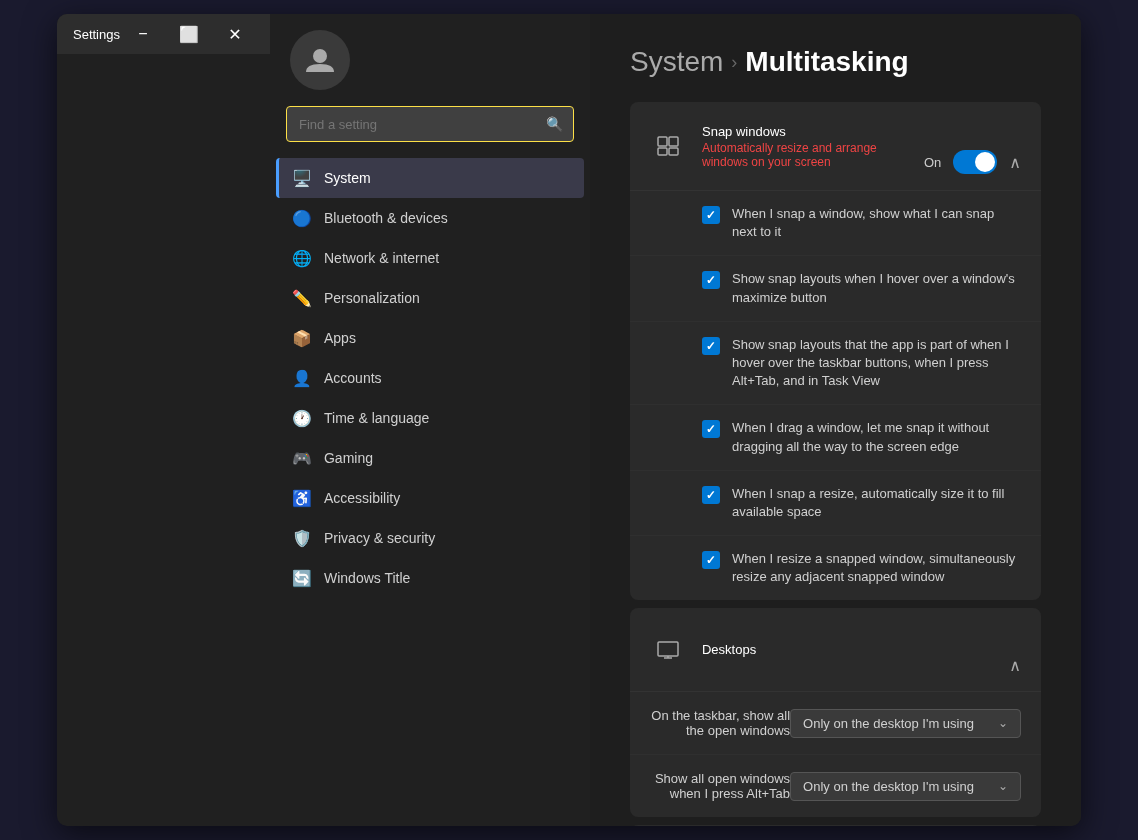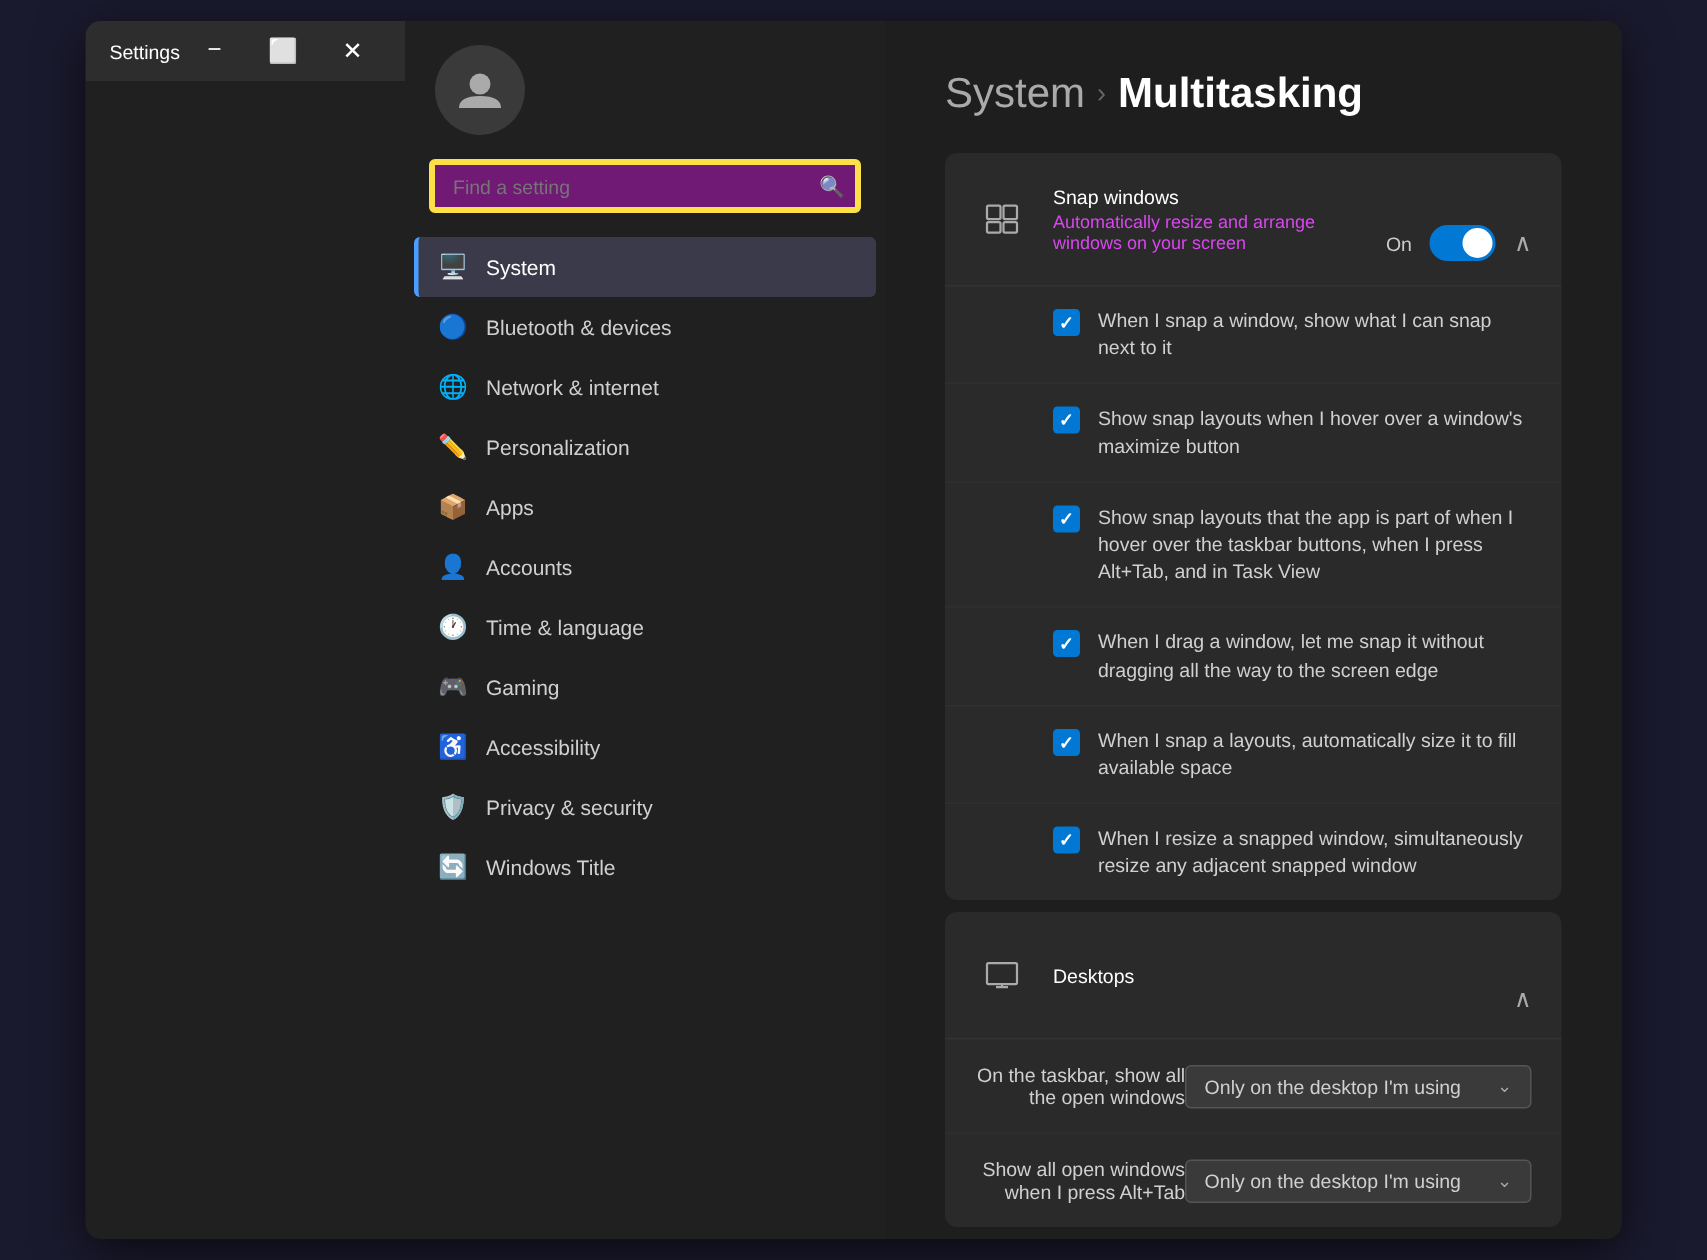--- a/index.html
+++ b/index.html
@@ -95,22 +95,22 @@
     .user-avatar svg { width: 36px; height: 36px; }
 
     .search-box {
       margin: 0 16px 16px 16px;
       position: relative;
     }
 
     .search-input {
       width: 100%;
       height: 36px;
-      background: #701a75;
-      border: 4px solid #fde047;
+      background: #404040;
+      border: 1px solid #fde047;
       border-radius: 4px;
       color: #ccc;
       padding: 0 36px 0 12px;
       font-size: 13px;
       outline: none;
     }
 
     .search-icon {
       position: absolute;
       right: 10px;
@@ -221,21 +221,21 @@
     }
 
     .card-title {
       font-size: 13px;
       color: #ffffff;
       font-weight: 500;
     }
 
     .card-subtitle {
       font-size: 12px;
-      color: #d946ef;
+      color: #ef4444;
       margin-top: 2px;
     }
 
     .card-header-right {
       display: flex;
       align-items: center;
       gap: 12px;
       margin-top: 32px;
     }
 
@@ -524,21 +524,21 @@
             <div class="checkbox-row">
     <div class="checkbox"></div>
     <span class="checkbox-label">Show snap layouts that the app is part of when I hover over the taskbar buttons, when I press Alt+Tab, and in Task View</span>
   </div>
             <div class="checkbox-row">
     <div class="checkbox"></div>
     <span class="checkbox-label">When I drag a window, let me snap it without dragging all the way to the screen edge</span>
   </div>
             <div class="checkbox-row">
     <div class="checkbox"></div>
-    <span class="checkbox-label">When I snap a layouts, automatically size it to fill available space</span>
+    <span class="checkbox-label">When I snap a resize, automatically size it to fill available space</span>
   </div>
             <div class="checkbox-row">
     <div class="checkbox"></div>
     <span class="checkbox-label">When I resize a snapped window, simultaneously resize any adjacent snapped window</span>
   </div>
           </div>
       </div>
 
       <div class="card">
         <div class="card-header">

